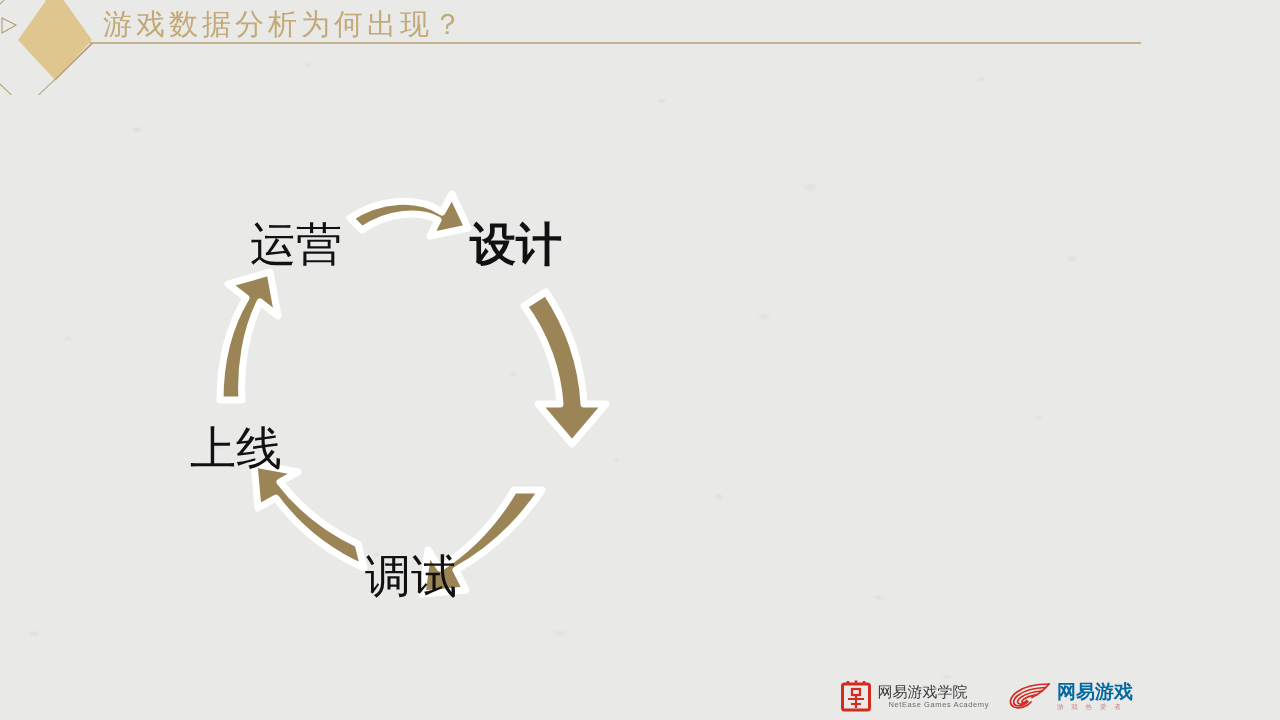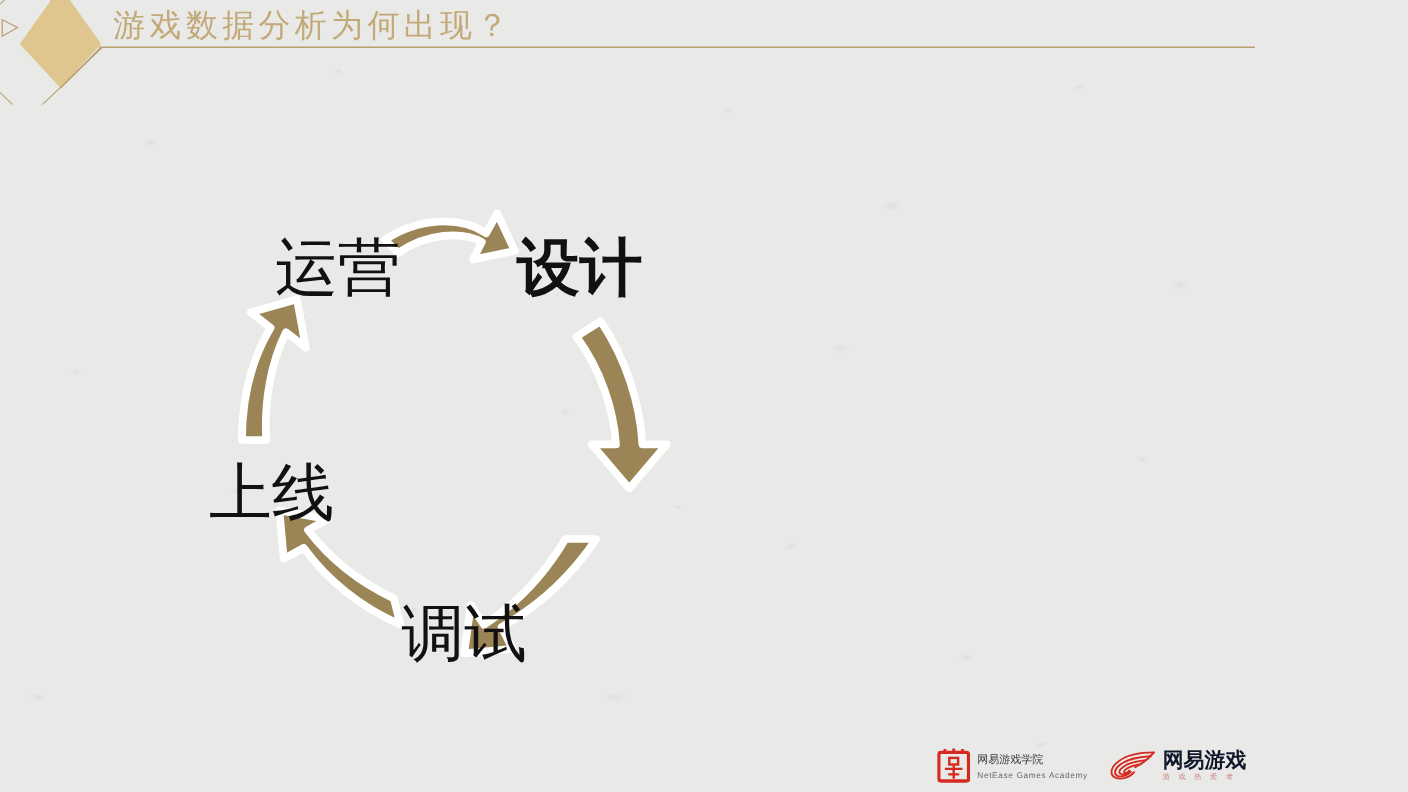--- a/index.html
+++ b/index.html
@@ -78,21 +78,21 @@
     height: 480px;
   }
   #cycle-arrows {
     position: absolute;
     left: 0; top: 0;
     width: 520px; height: 480px;
   }
   .node-label {
     position: absolute;
     color: #111111;
-    font-size: 57px;
+    font-size: 46px;
     line-height: 52px;
     white-space: nowrap;
     letter-spacing: 0px;
   }
   #label-yunying { left: 100px;  top: 68px;  }
   #label-sheji   { left: 320px;  top: 68px; font-weight: bold;  }
   #label-kaifa   { left: 380px;  top: 272px; }
   #label-tiaoshi { left: 215px;  top: 400px; }
   #label-shangxian { left: 40px; top: 272px; }
 
@@ -104,36 +104,37 @@
     display: flex;
     align-items: center;
     gap: 16px;
   }
   .logo-block {
     display: flex;
     align-items: center;
     gap: 6px;
   }
   .logo-text-cn {
-    font-size: 10px;
+    font-size: 15px;
     color: #3a3a3a;
     letter-spacing: 0px;
     line-height: 17px;
     white-space: nowrap;
   }
   .logo-text-en {
     font-size: 7.5px;
     color: #6b6b6b;
     letter-spacing: 0.6px;
     line-height: 10px;
     white-space: nowrap;
+    margin-left: 11px;
   }
   .logo-text-cn2 {
     font-size: 19px;
-    color: #0f172a;
+    color: #0369a1;
     font-weight: bold;
     letter-spacing: 0px;
     line-height: 20px;
     white-space: nowrap;
   }
   .logo-text-en2 {
     font-size: 6.5px;
     color: #c9857f;
     letter-spacing: 3px;
     line-height: 9px;

